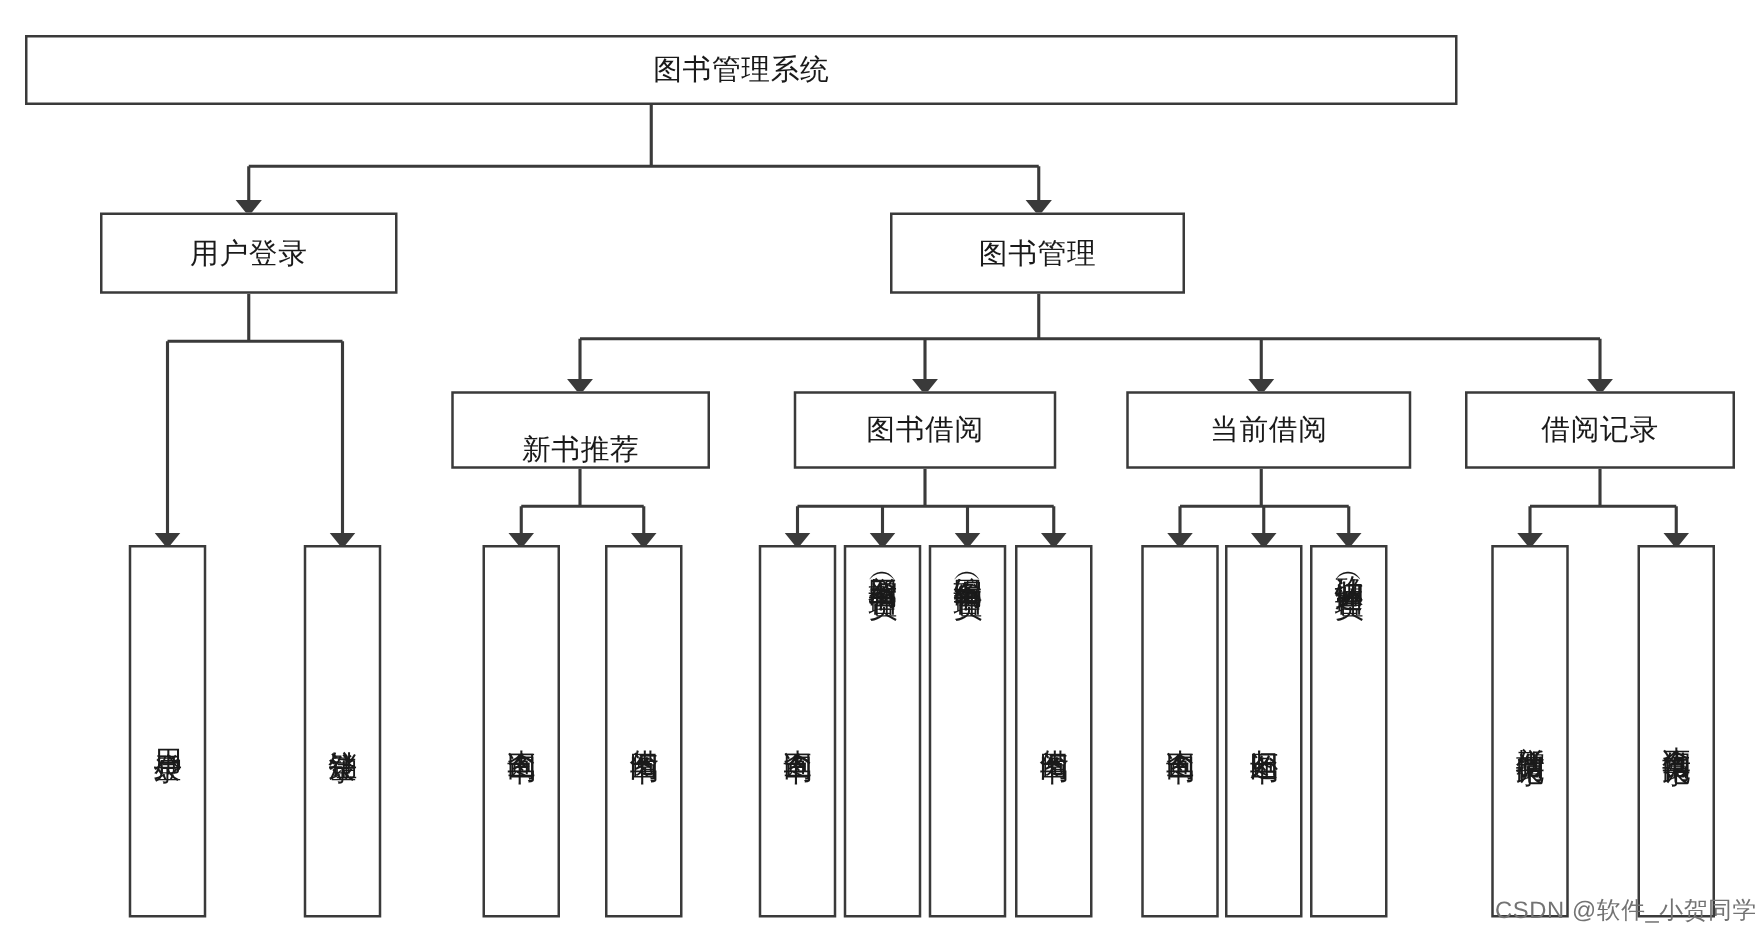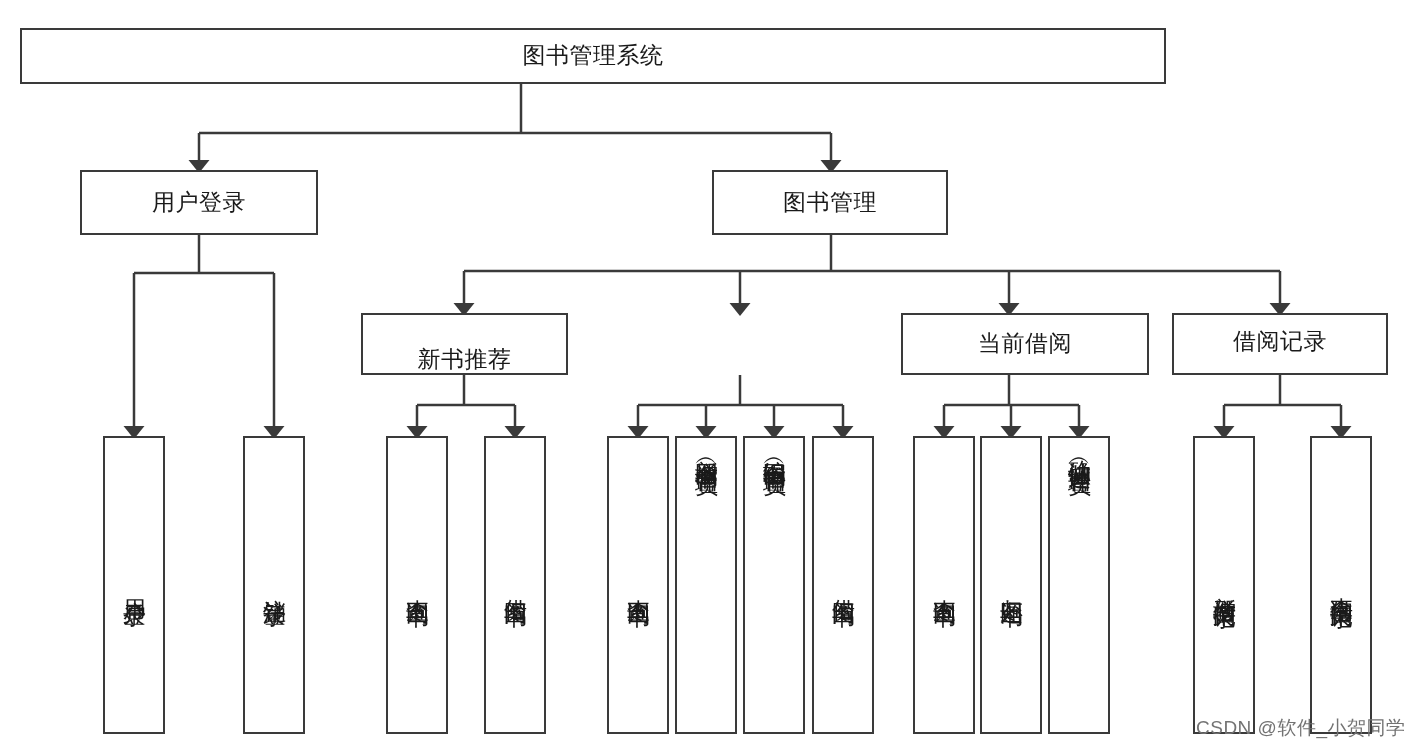--- a/index.html
+++ b/index.html
@@ -131,26 +131,29 @@
   </div>
 
   <div class="node-box node-horizontal" style="left:712px; top:170px; width:236px; height:65px;">
     <span class="node-label">图书管理</span>
   </div>
 
   <div class="node-box node-horizontal" style="left:361px; top:313px; width:207px; height:62px;align-items:flex-end;">
     <span class="node-label">新书推荐</span>
   </div>
 
-
-  <div class="node-box node-horizontal" style="left:901px; top:313px; width:248px; height:62px;">
+  <div class="node-box node-horizontal" style="left:635px; top:313px; width:210px; height:62px;">
+    <span class="node-label">图书借阅</span>
+  </div>
+
+  <div class="node-box node-horizontal" style="left:901px; top:313px; width:228px; height:62px;">
     <span class="node-label">当前借阅</span>
   </div>
 
-  <div class="node-box node-horizontal" style="left:1172px; top:313px; width:216px; height:62px;font-family:Liberation Mono, monospace;">
+  <div class="node-box node-horizontal" style="left:1172px; top:313px; width:216px; height:62px;">
     <span class="node-label">借阅记录</span>
   </div>
 
   <div class="node-box node-vertical center-v" style="left:103px; top:436px; width:62px; height:298px;">
     <span class="node-label">用户登录</span>
   </div>
 
   <div class="node-box node-vertical center-v" style="left:243px; top:436px; width:62px; height:298px;">
     <span class="node-label">注销登录</span>
   </div>

